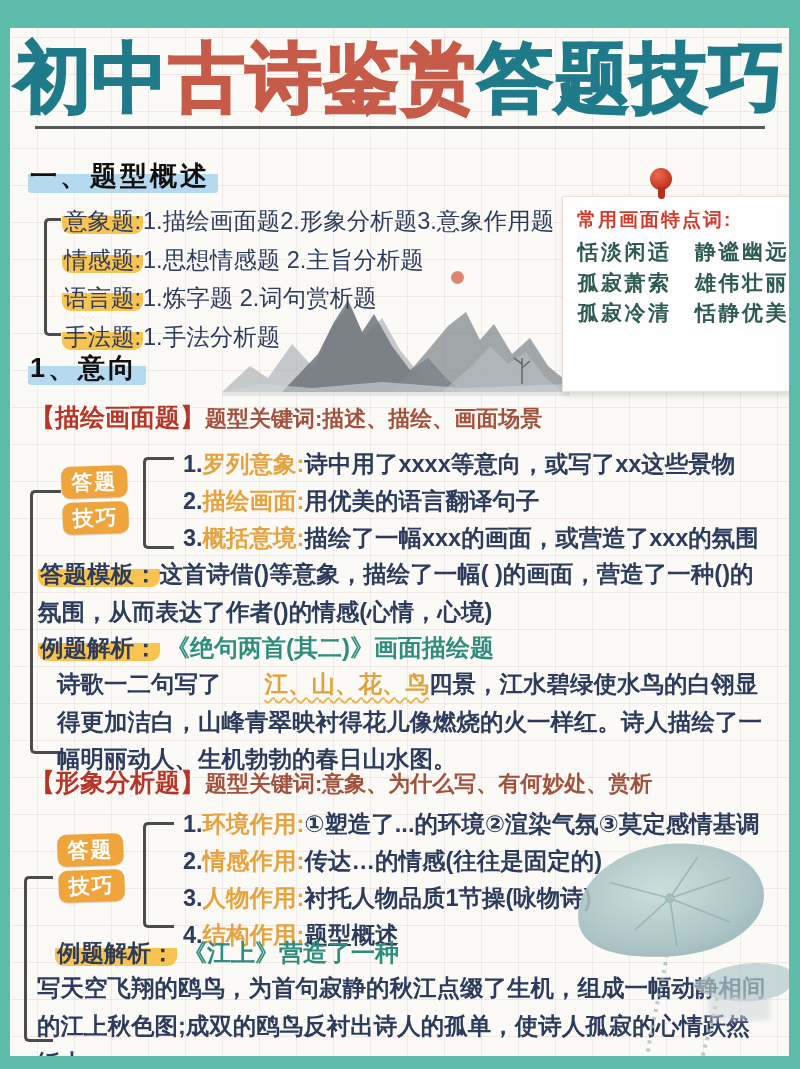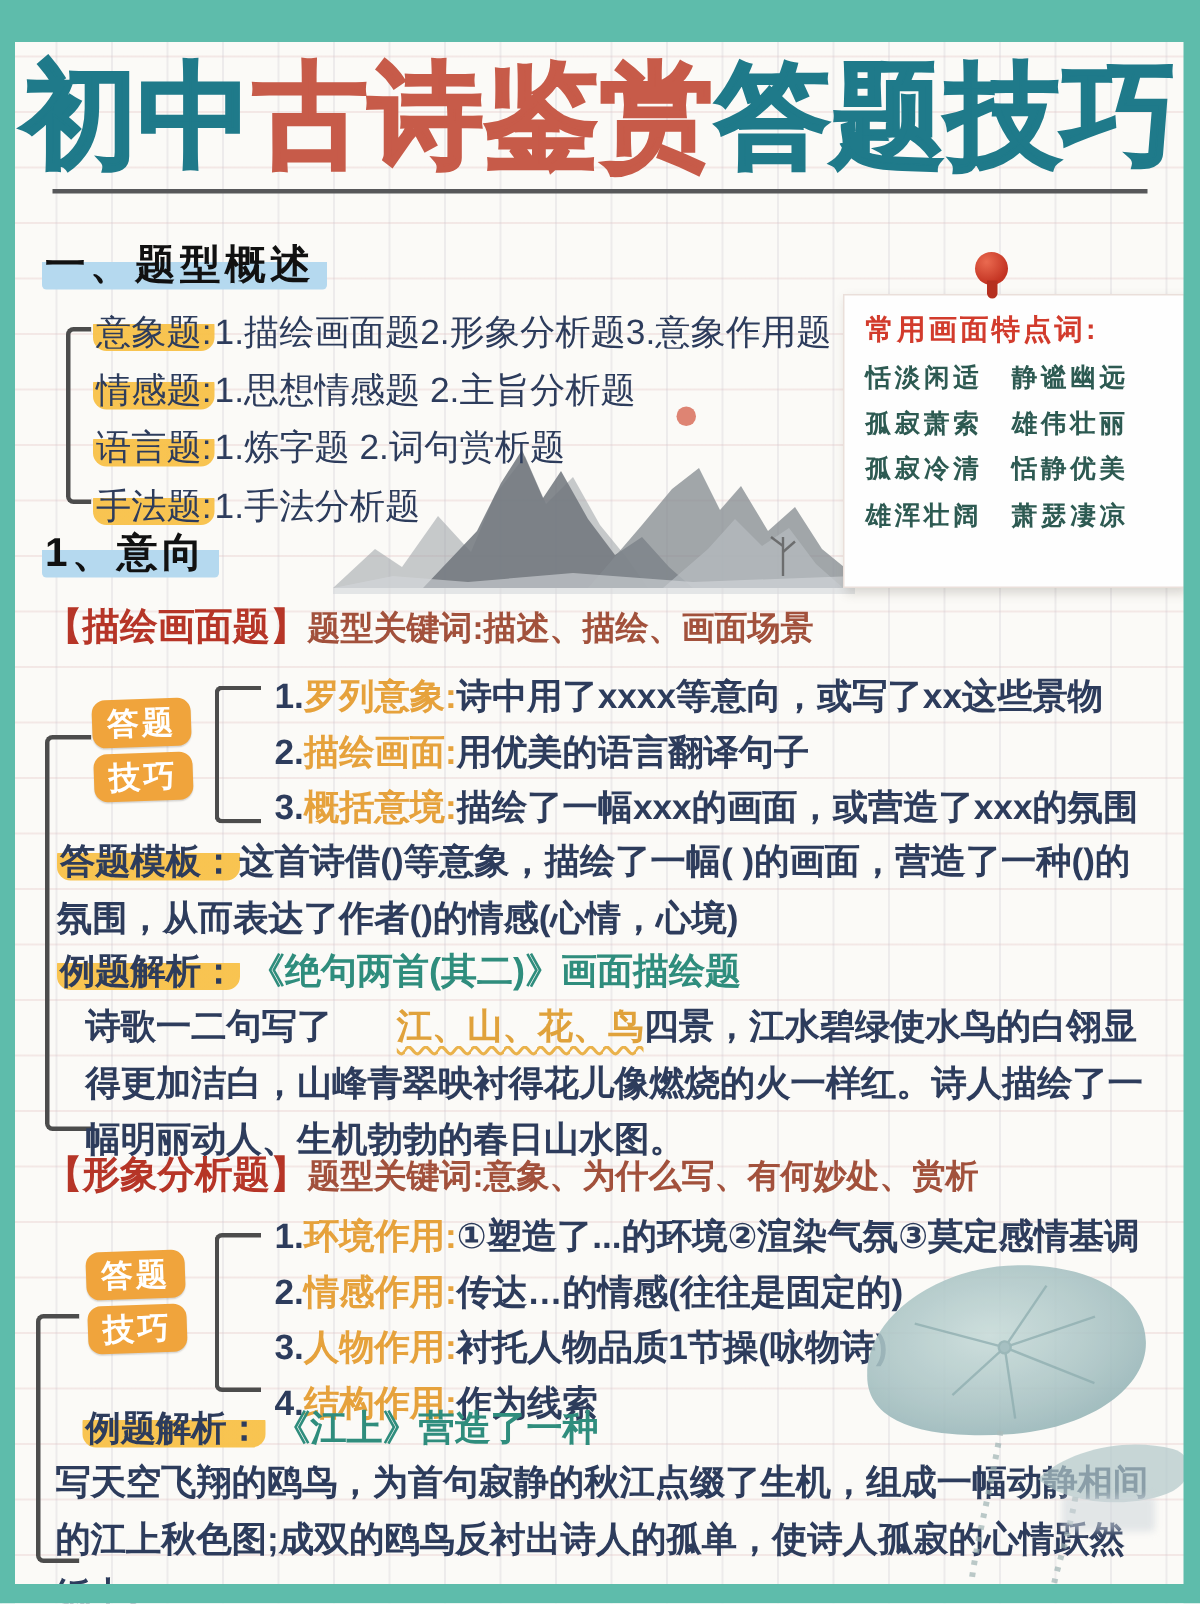--- a/index.html
+++ b/index.html
@@ -30,21 +30,21 @@
 
   .overview-list{position:absolute;left:62px;top:202px;z-index:2;font-size:23.5px;font-weight:400;
     color:#2d3c5c;line-height:38.5px;white-space:nowrap;}
   .yellow-hl{background:linear-gradient(transparent 30%, rgba(248,193,72,0.95) 30%);border-radius:9px;padding:0 2px;}
   .bracket{position:absolute;border:3.5px solid #4c4c4c;border-right:none;border-radius:5px 0 0 5px;z-index:1;}
   .bk-overview{left:44px;top:218px;width:14px;height:112px;}
 
   .card{position:absolute;left:562px;top:196px;width:228px;height:196px;background:#fefefe;
     border:1px solid #eadfda;box-shadow:2px 3px 7px rgba(90,80,70,0.22);z-index:3;padding:10px 0 0 14px;box-sizing:border-box;}
   .card-title{color:#d23b2c;font-weight:900;font-size:19px;letter-spacing:2px;margin-bottom:4px;}
-  .card-row{color:#2d5a52;font-weight:800;font-size:17px;letter-spacing:2.5px;line-height:30.5px;white-space:nowrap;}
+  .card-row{color:#2d5a52;font-weight:800;font-size:21px;letter-spacing:2.5px;line-height:30.5px;white-space:nowrap;text-align:right;}
   .pin{position:absolute;left:648px;top:168px;width:26px;height:32px;z-index:4;}
   .pin .head{position:absolute;left:2px;top:0;width:22px;height:22px;border-radius:50%;
     background:radial-gradient(circle at 35% 30%, #ea6a50, #c33322 70%);}
   .pin .tip{position:absolute;left:10px;top:19px;width:7px;height:12px;border-radius:0 0 5px 5px;background:#b52f1f;}
 
   .illus{position:absolute;z-index:0;}
   .red-dot{position:absolute;left:451px;top:271px;width:13px;height:13px;border-radius:50%;
     background:#d9705c;opacity:.85;z-index:1;filter:blur(.4px);}
 
   .kw-line{position:absolute;z-index:2;white-space:nowrap;}
@@ -95,21 +95,20 @@
     <div class="row"><span class="yellow-hl">情感题:</span><span>1.思想情感题 2.主旨分析题</span></div>
     <div class="row"><span class="yellow-hl">语言题:</span><span>1.炼字题 2.词句赏析题</span></div>
     <div class="row"><span class="yellow-hl">手法题:</span><span>1.手法分析题</span></div>
   </div>
 
   <div class="card">
     <div class="card-title">常用画面特点词:</div>
     <div class="card-row">恬淡闲适　静谧幽远</div>
     <div class="card-row">孤寂萧索　雄伟壮丽</div>
     <div class="card-row">孤寂冷清　恬静优美</div>
-    <div class="card-row">雄浑壮阔　萧瑟凄凉</div>
   </div>
   <div class="pin">
       <span class="head"></span>
       <span class="tip"></span>
     </div>
 
   <svg class="illus" style="left:222px;top:288px;" width="348" height="108" viewBox="0 0 348 108">
     <path d="M0,104 L28,78 L46,90 L70,56 L92,80 L108,42 L128,16 L142,48 L160,30 L178,62 L196,84 L210,104 Z" fill="#9aa0a6" opacity="0.55"></path>
     <path d="M60,104 L96,66 L112,34 L126,12 L140,44 L152,26 L170,58 L188,82 L206,70 L224,90 L240,104 Z" fill="#6e747b" opacity="0.85"></path>
     <path d="M170,104 L206,62 L226,38 L244,24 L258,52 L272,36 L290,66 L308,50 L326,78 L348,96 L348,104 Z" fill="#83898f" opacity="0.75"></path>
@@ -162,21 +161,21 @@
     <span class="pill">答题</span>
     <span class="pill">技巧</span>
   </div>
   <div class="bracket bk-tips2"></div>
   <div class="bracket bk-outer2"></div>
 
   <div class="tips" style="left:183px;top:806px;">
     <div class="row"><span>1.</span><span class="key">环境作用:</span><span>①塑造了...的环境②渲染气氛③莫定感情基调</span></div>
     <div class="row"><span>2.</span><span class="key">情感作用:</span><span>传达…的情感(往往是固定的)</span></div>
     <div class="row"><span>3.</span><span class="key">人物作用:</span><span>衬托人物品质1节操(咏物诗)</span></div>
-    <div class="row"><span>4.</span><span class="key">结构作用:</span><span>作为线索</span></div>
+    <div class="row"><span>4.</span><span class="key">结构作用:</span><span>题型概述</span></div>
   </div>
 
   <div class="para" style="left:55px;top:934px;width:710px;">
     <span class="yellow-hl lbl">例题解析：</span> <span class="teal-txt">《江上》营造了一种</span>
   </div>
 
   <div class="para" style="left:37px;top:970px;width:734px;">写天空飞翔的鸥鸟，为首句寂静的秋江点缀了生机，组成一幅动静相间的江上秋色图;成双的鸥鸟反衬出诗人的孤单，使诗人孤寂的心情跃然纸上。</div>
 
   <svg class="lotus" width="244" height="226" viewBox="0 0 244 226">
     <defs>

